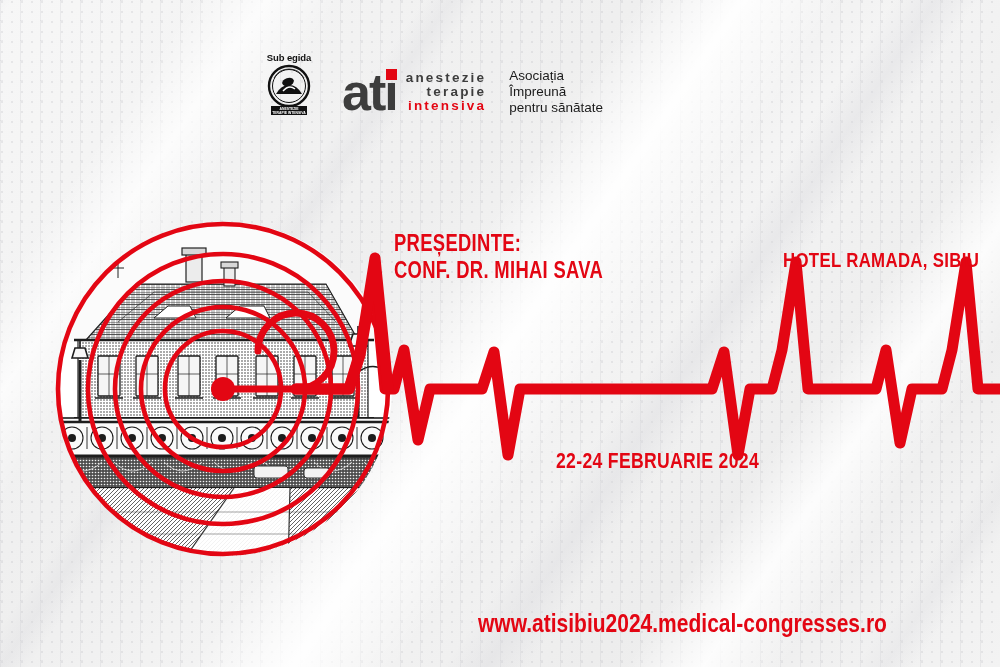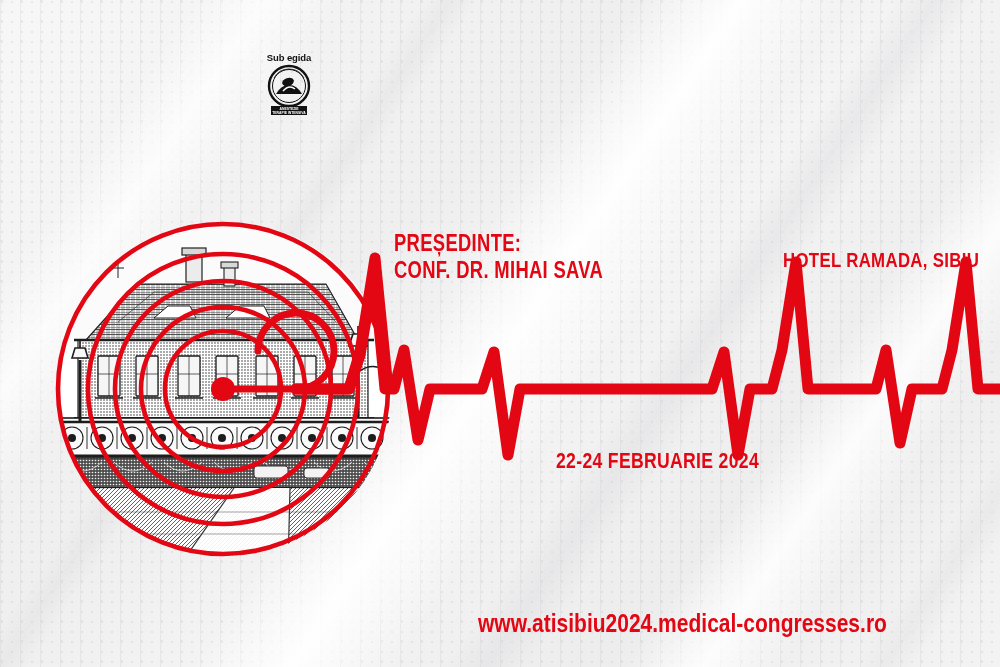--- a/index.html
+++ b/index.html
@@ -240,20 +240,36 @@
         <path d="M22 27 q6 -7 12 -2" fill="none" stroke="#fff" stroke-width="1.4"></path>
         <ellipse cx="27" cy="18" rx="6" ry="4" fill="#111" transform="rotate(-18 27 18)"></ellipse>
         <path d="M13 14 a17 17 0 0 1 30 0" fill="none" stroke="#111" stroke-width=".8"></path>
         <rect x="10" y="42" width="36" height="9" fill="#111"></rect>
         <text x="28" y="46" font-family="Liberation Sans, sans-serif" font-size="3.4" fill="#fff" text-anchor="middle" font-weight="bold">ANESTEZIE</text>
         <text x="28" y="50" font-family="Liberation Sans, sans-serif" font-size="3.4" fill="#fff" text-anchor="middle" font-weight="bold">TERAPIE INTENSIVA</text>
       </svg>
     </div>
 
 
+    <div class="logo-ati">
+      <div class="ati-mark">
+        <div class="ati-letters">ati</div>
+        <span class="ati-sq"></span>
+      </div>
+      <div class="ati-words">
+        <div class="ati-w">anestezie</div>
+        <div class="ati-w">terapie</div>
+        <div class="ati-w red">intensiva</div>
+      </div>
+      <div class="ati-assoc">
+        <div>Asociația</div>
+        <div>Împreună</div>
+        <div>pentru sănătate</div>
+      </div>
+    </div>
   </div>
 
   <div class="circle-wrap">
     <div class="circle-clip">
       <svg width="334" height="334" viewBox="0 0 334 334">
         <defs>
           <pattern id="hatch" width="3" height="3" patternUnits="userSpaceOnUse">
             <rect width="3" height="3" fill="#ffffff"></rect>
             <circle cx="1" cy="1" r=".75" fill="#2a2a2a"></circle>
           </pattern>

